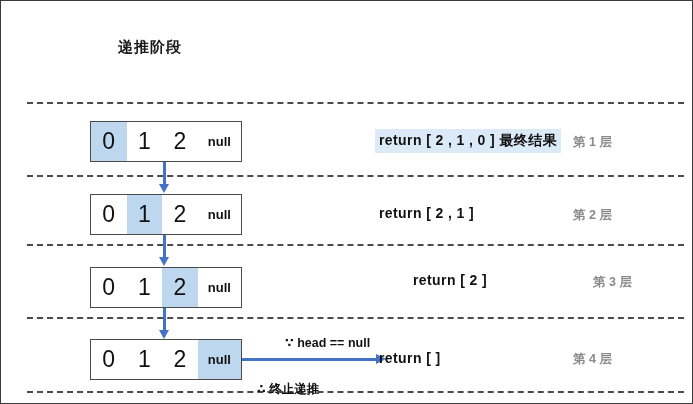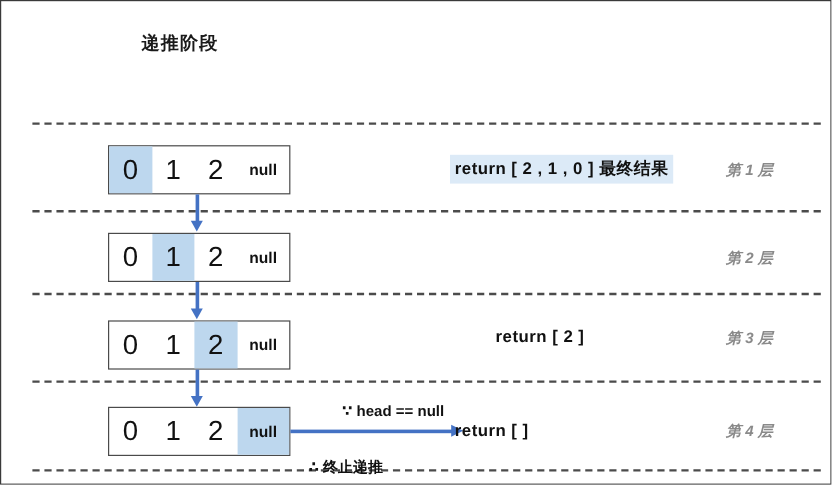--- a/index.html
+++ b/index.html
@@ -20,21 +20,21 @@
 
   
   .col-title {
     position: absolute;
     font-size: 15px;
     font-weight: 700;
     color: #1a1a1a;
     letter-spacing: 1px;
     white-space: nowrap;
   }
-  #title-recurse { left: 117px; top: 26px; }
+  #title-recurse { left: 117px; top: 37px; }
   #title-backtrack { left: 378px; top: 22px; }
 
   
   .dashed {
     position: absolute;
     left: 26px;
     right: 8px;
     height: 0;
     border-top: 2px dashed #4b4b4b;
   }
@@ -112,26 +112,25 @@
   }
   .ret.highlight {
     background: #dceaf7;
     padding: 3px 4px;
     left: 374px;
   }
 
   
   .layer {
     position: absolute;
-    left: 604px;
+    left: 572px;
     font-size: 12.5px;
     font-weight: 700;
     color: #8a8a8a;
     white-space: nowrap;
-    font-style: italic;
   }
 
   
   .note {
     position: absolute;
     font-size: 12.5px;
     font-weight: 700;
     color: #111;
     white-space: nowrap;
   }
@@ -171,31 +170,32 @@
   <div class="ret highlight" style="top:128px;">return [ 2 , 1 , 0 ] 最终结果</div>
   <div class="layer" style="top:133px;">第 1 层</div>
   <div class="v-arrow" style="top:161px; height:23px;"></div>
 
   <div class="node-box" style="top:193px;">
     <div class="cell val">0</div>
     <div class="cell val hl">1</div>
     <div class="cell val">2</div>
     <div class="cell nullcell">null</div>
   </div>
+  <div class="ret" style="top:204px;">return [ 2 , 1 ]</div>
   <div class="layer" style="top:206px;text-align:right;">第 2 层</div>
   <div class="v-arrow" style="top:234px; height:23px;"></div>
 
   <div class="node-box" style="top:266px;">
     <div class="cell val">0</div>
     <div class="cell val">1</div>
     <div class="cell val hl">2</div>
     <div class="cell nullcell">null</div>
   </div>
   <div class="ret" style="top:271px;margin-left:34px;">return [ 2 ]</div>
-  <div class="layer" style="top:273px;">第 3 层</div>
+  <div class="layer" style="top:273px;margin-left:20px;">第 3 层</div>
   <div class="v-arrow" style="top:307px; height:23px;"></div>
 
   <div class="node-box" style="top:338px;">
     <div class="cell val">0</div>
     <div class="cell val">1</div>
     <div class="cell val">2</div>
     <div class="cell nullcell hl">null</div>
   </div>
 
   <div id="h-arrow"></div>

